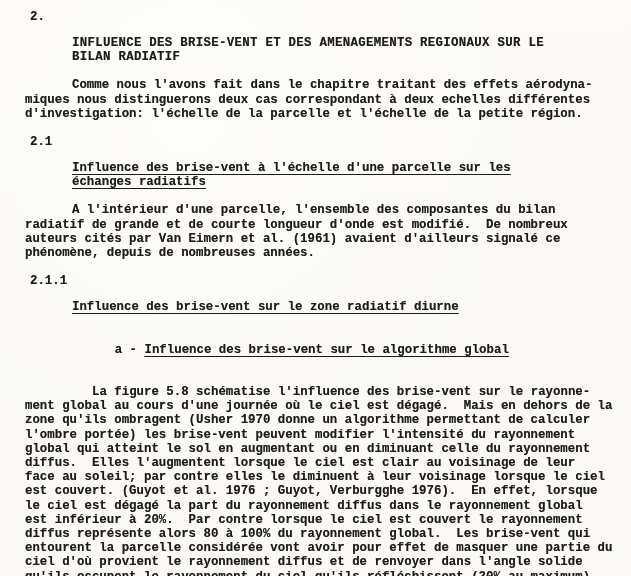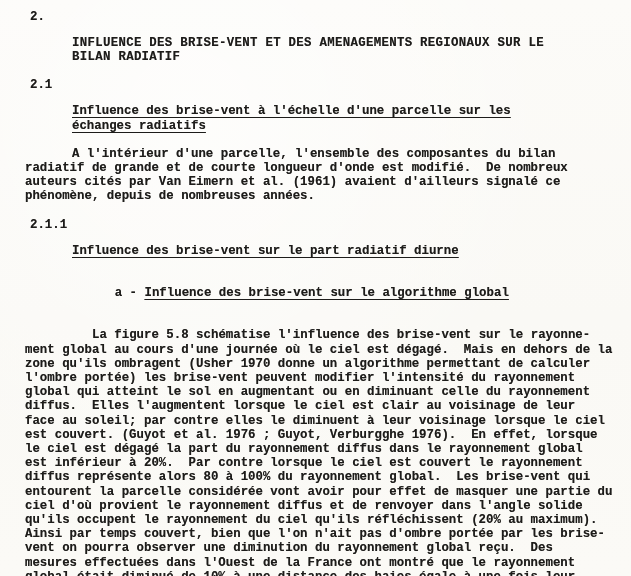--- a/index.html
+++ b/index.html
@@ -64,35 +64,38 @@
 <body>
 
 <div class="page">
 
   <div class="heading-row first">
     <span class="sec-num">2.</span>
     <span class="sec-title caps-title">INFLUENCE DES BRISE-VENT ET DES AMENAGEMENTS REGIONAUX SUR LE
 BILAN RADIATIF</span>
   </div>
 
+  <div class="para indent-47">Comme nous l'avons fait dans le chapitre traitant des effets aérodyna-
+miques nous distinguerons deux cas correspondant à deux echelles différentes
+d'investigation: l'échelle de la parcelle et l'échelle de la petite région.</div>
 
   <div class="heading-row">
     <span class="sec-num">2.1</span>
     <span class="sec-title underlined">Influence des brise-vent à l'échelle d'une parcelle sur les
 échanges radiatifs</span>
   </div>
 
   <div class="para indent-47">A l'intérieur d'une parcelle, l'ensemble des composantes du bilan
 radiatif de grande et de courte longueur d'onde est modifié.  De nombreux
 auteurs cités par Van Eimern et al. (1961) avaient d'ailleurs signalé ce
 phénomène, depuis de nombreuses années.</div>
 
   <div class="heading-row">
     <span class="sec-num">2.1.1</span>
-    <span class="sec-title underlined">Influence des brise-vent sur le part radiatif diurne</span>
+    <span class="sec-title underlined">Influence des brise-vent sur le zone radiatif diurne</span>
   </div>
 
   <div class="sub-heading">
     <span class="sub-prefix">a - </span><span class="underlined">Influence des brise-vent sur le algorithme global</span>
   </div>
 
   <div class="para indent-67">La figure 5.8 schématise l'influence des brise-vent sur le rayonne-
 ment global au cours d'une journée où le ciel est dégagé.  Mais en dehors de la
 zone qu'ils ombragent (Usher 1970 donne un algorithme permettant de calculer
 l'ombre portée) les brise-vent peuvent modifier l'intensité du rayonnement

